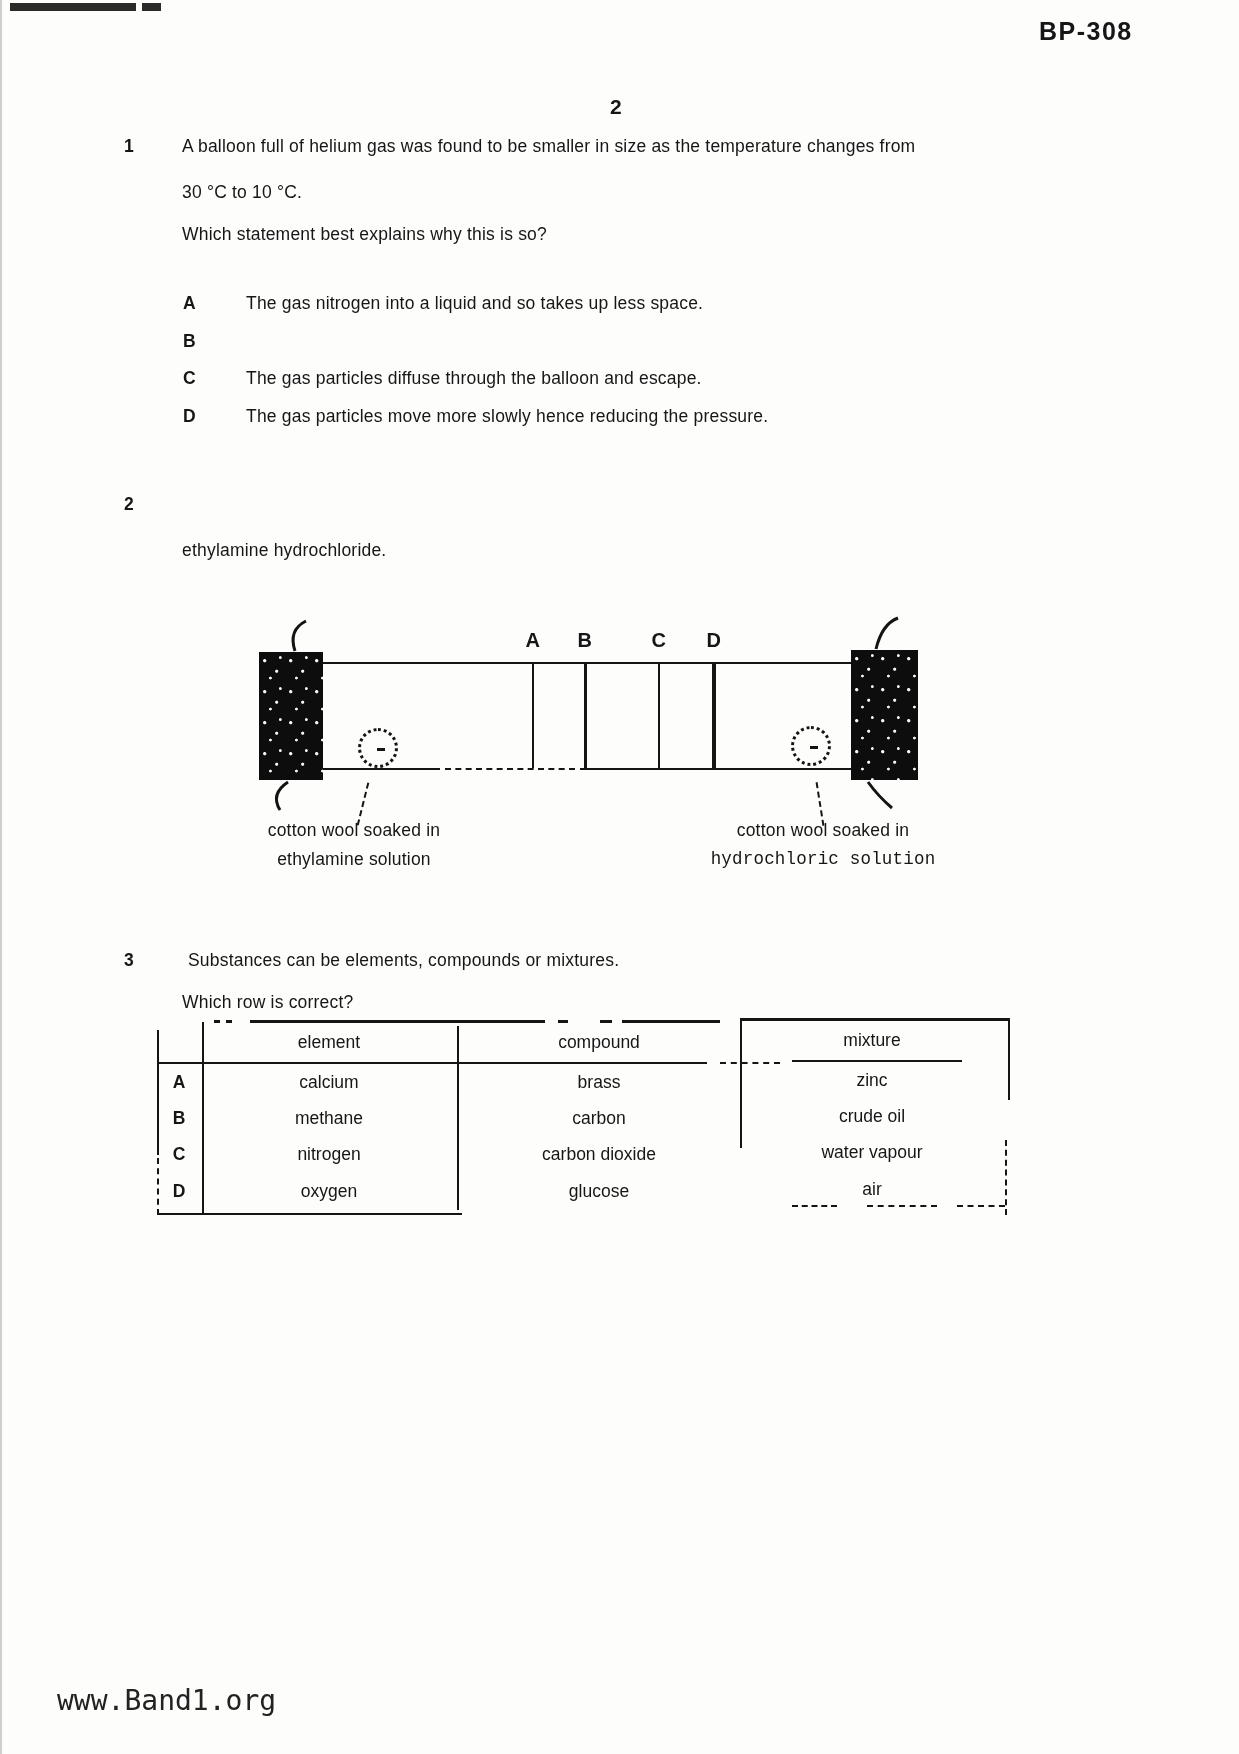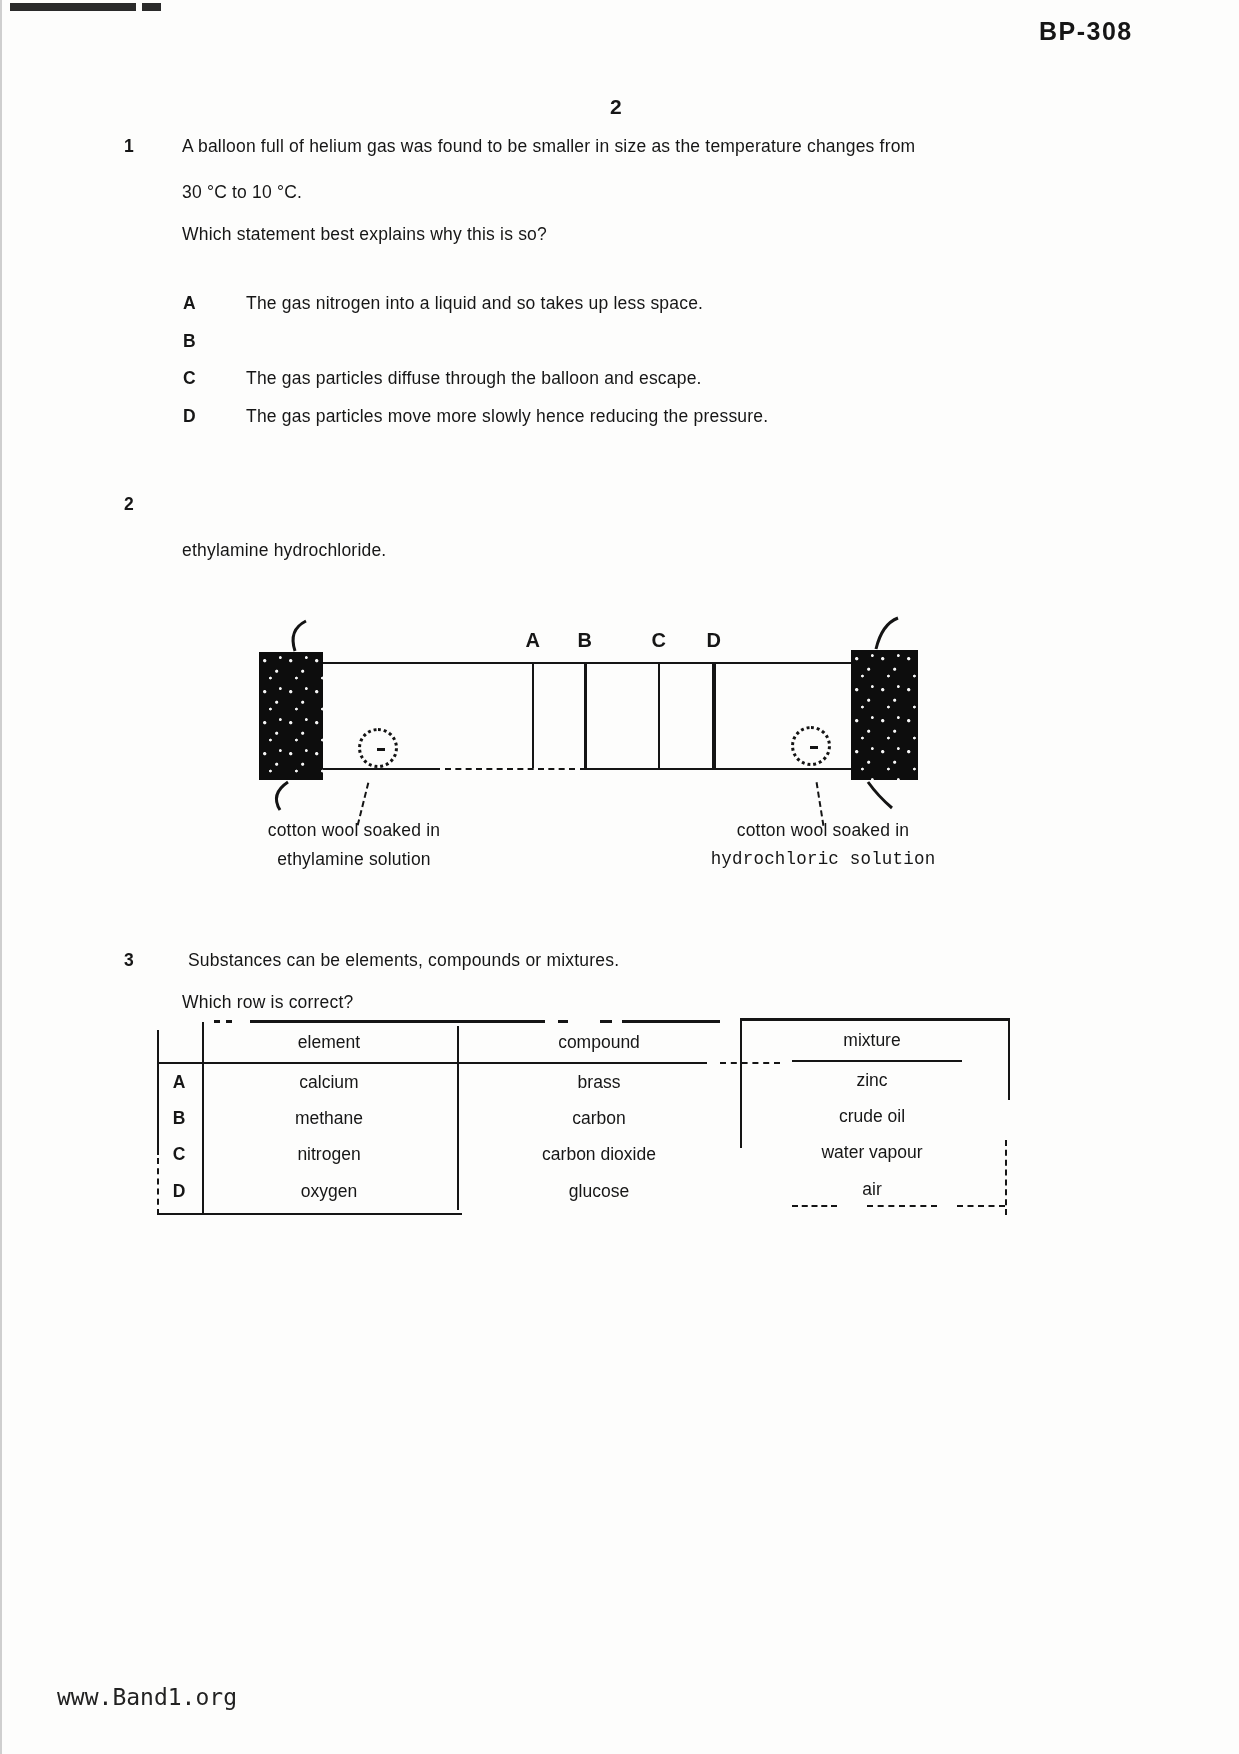--- a/index.html
+++ b/index.html
@@ -164,15 +164,15 @@
     <div class="abs cell ctr" style="left:327px;top:1144px;">nitrogen</div>
     <div class="abs cell ctr" style="left:597px;top:1144px;">carbon dioxide</div>
     <div class="abs cell ctr" style="left:870px;top:1142px;">water vapour</div>
 
     <div class="abs cell bold ctr" style="left:177px;top:1181px;">D</div>
     <div class="abs cell ctr" style="left:327px;top:1181px;">oxygen</div>
     <div class="abs cell ctr" style="left:597px;top:1181px;">glucose</div>
     <div class="abs cell ctr" style="left:870px;top:1179px;">air</div>
   </div>
 
-  <div class="abs mono" style="left:55px;top:1684px;font-size:23px;color:#222;">www.Band1.org</div>
+  <div class="abs mono" style="left:55px;top:1684px;font-size:28px;color:#222;">www.Band1.org</div>
 
 </div>
 
 </body></html>

